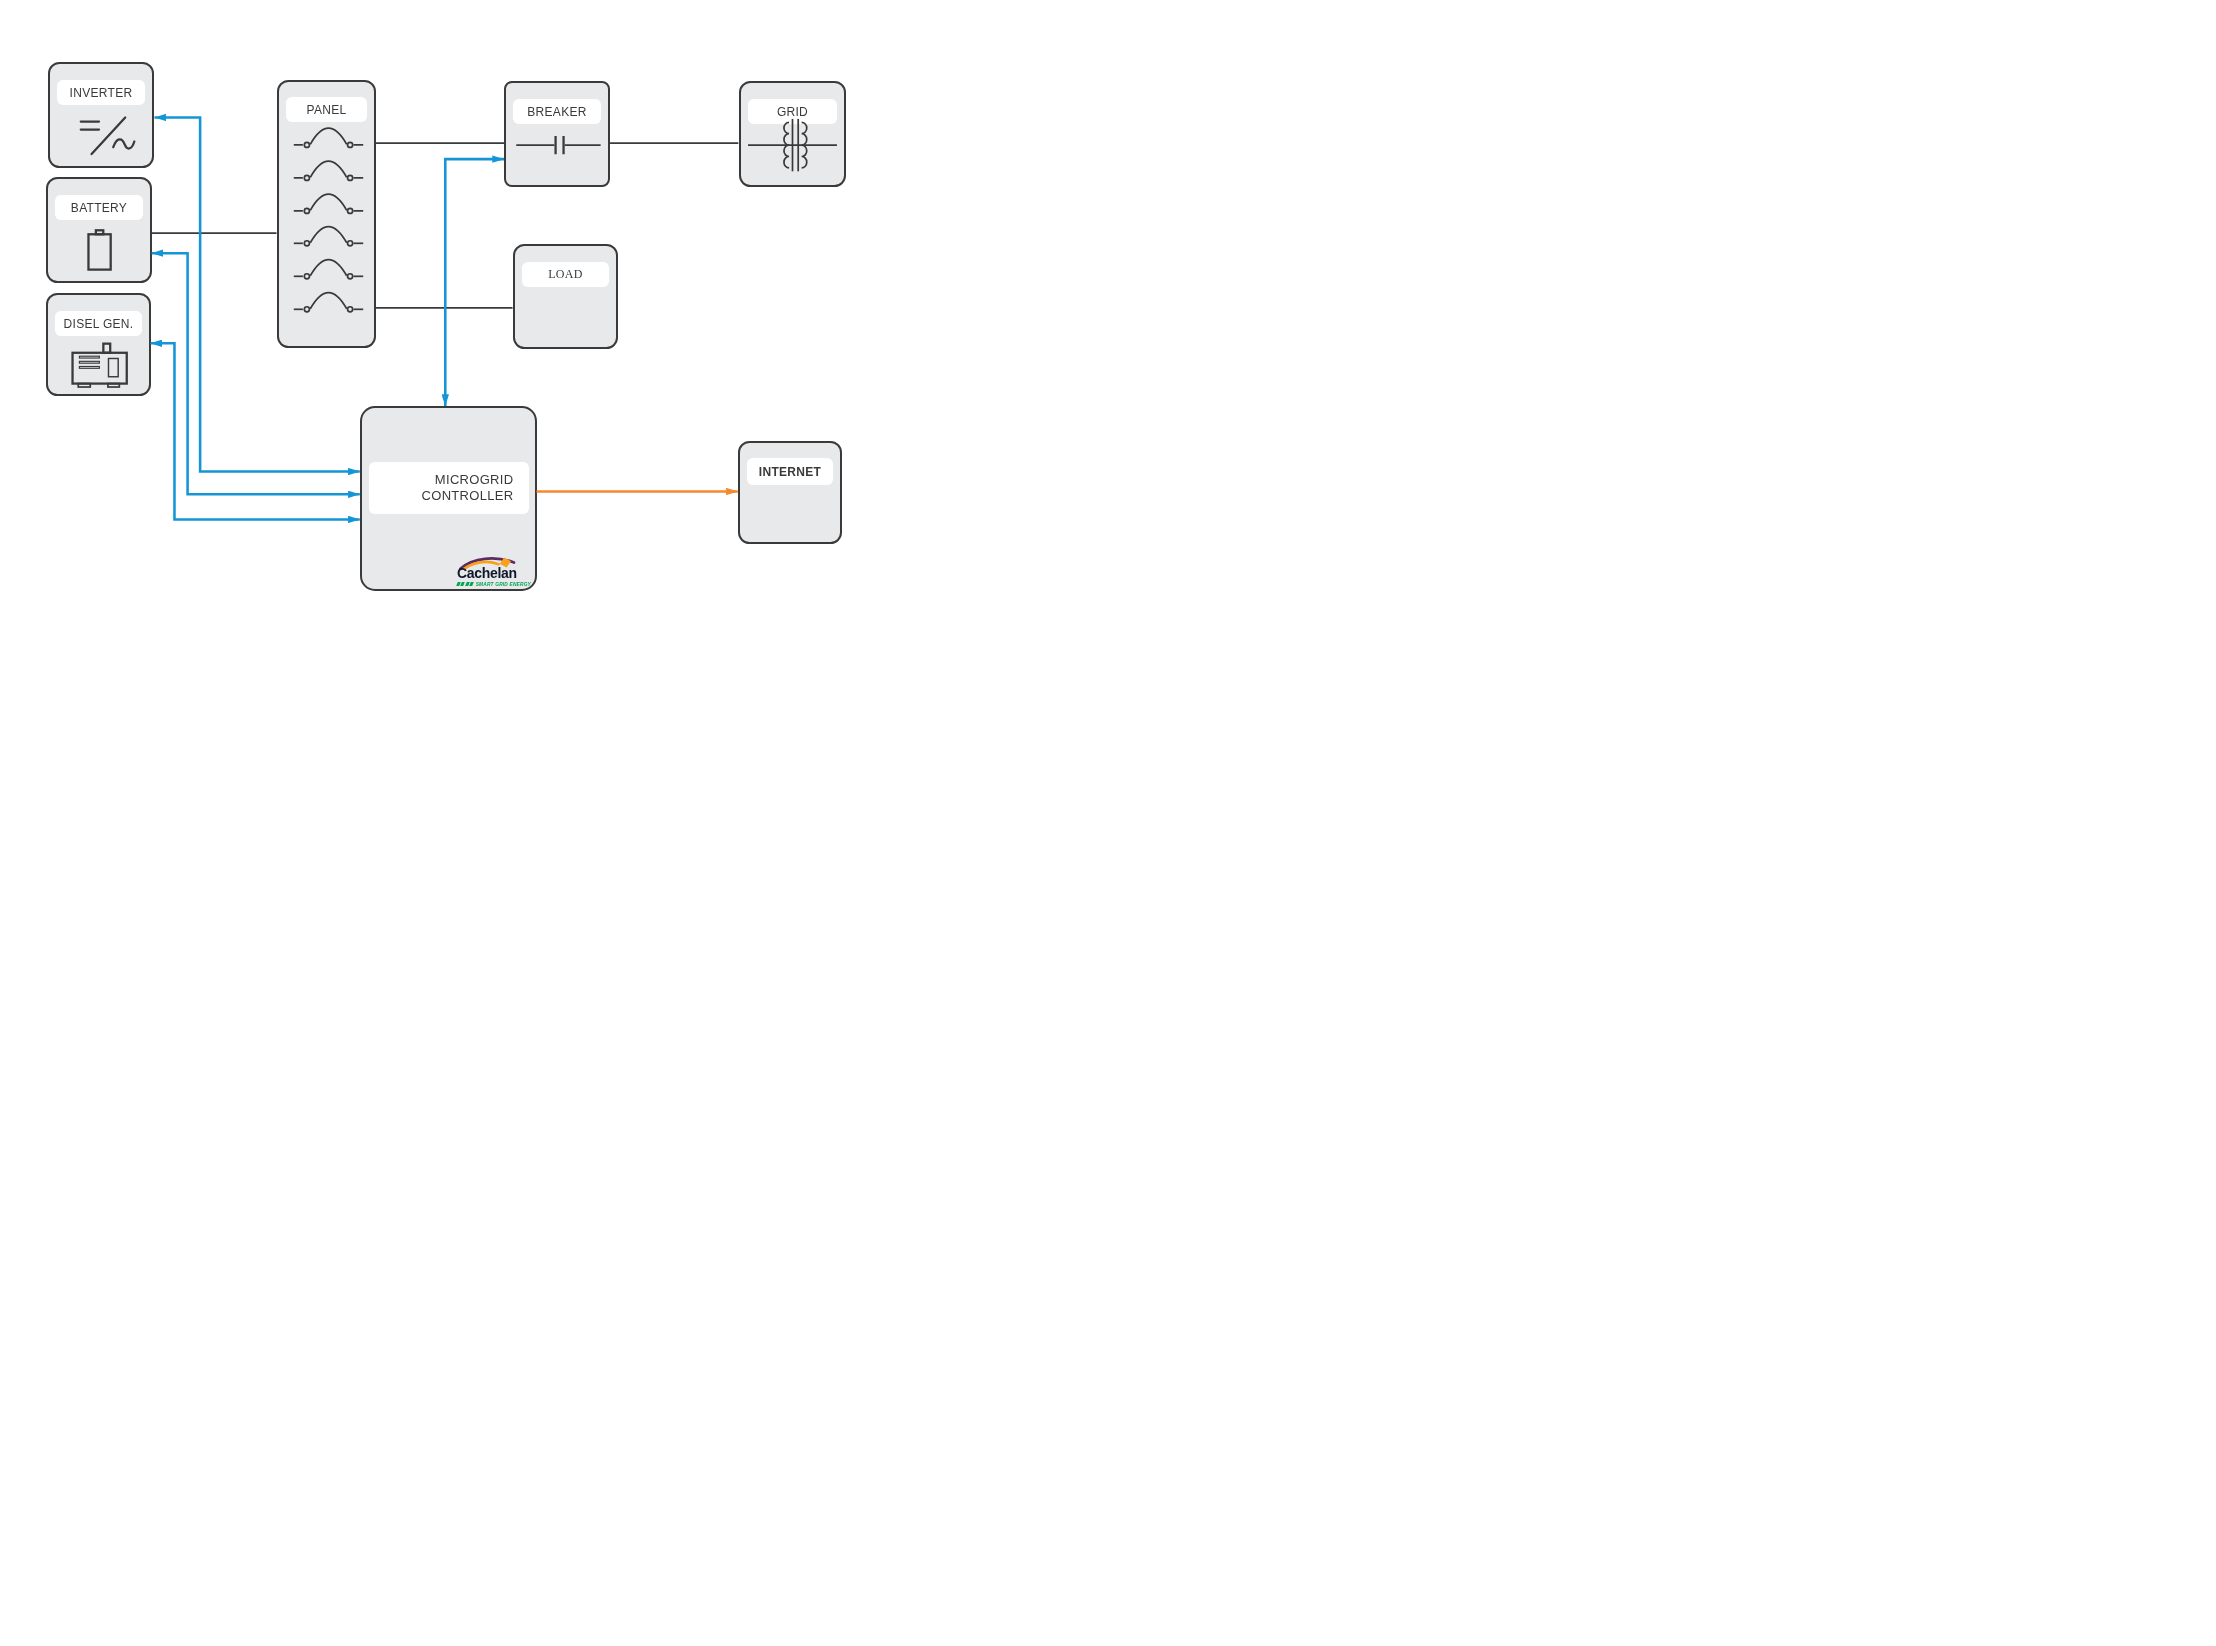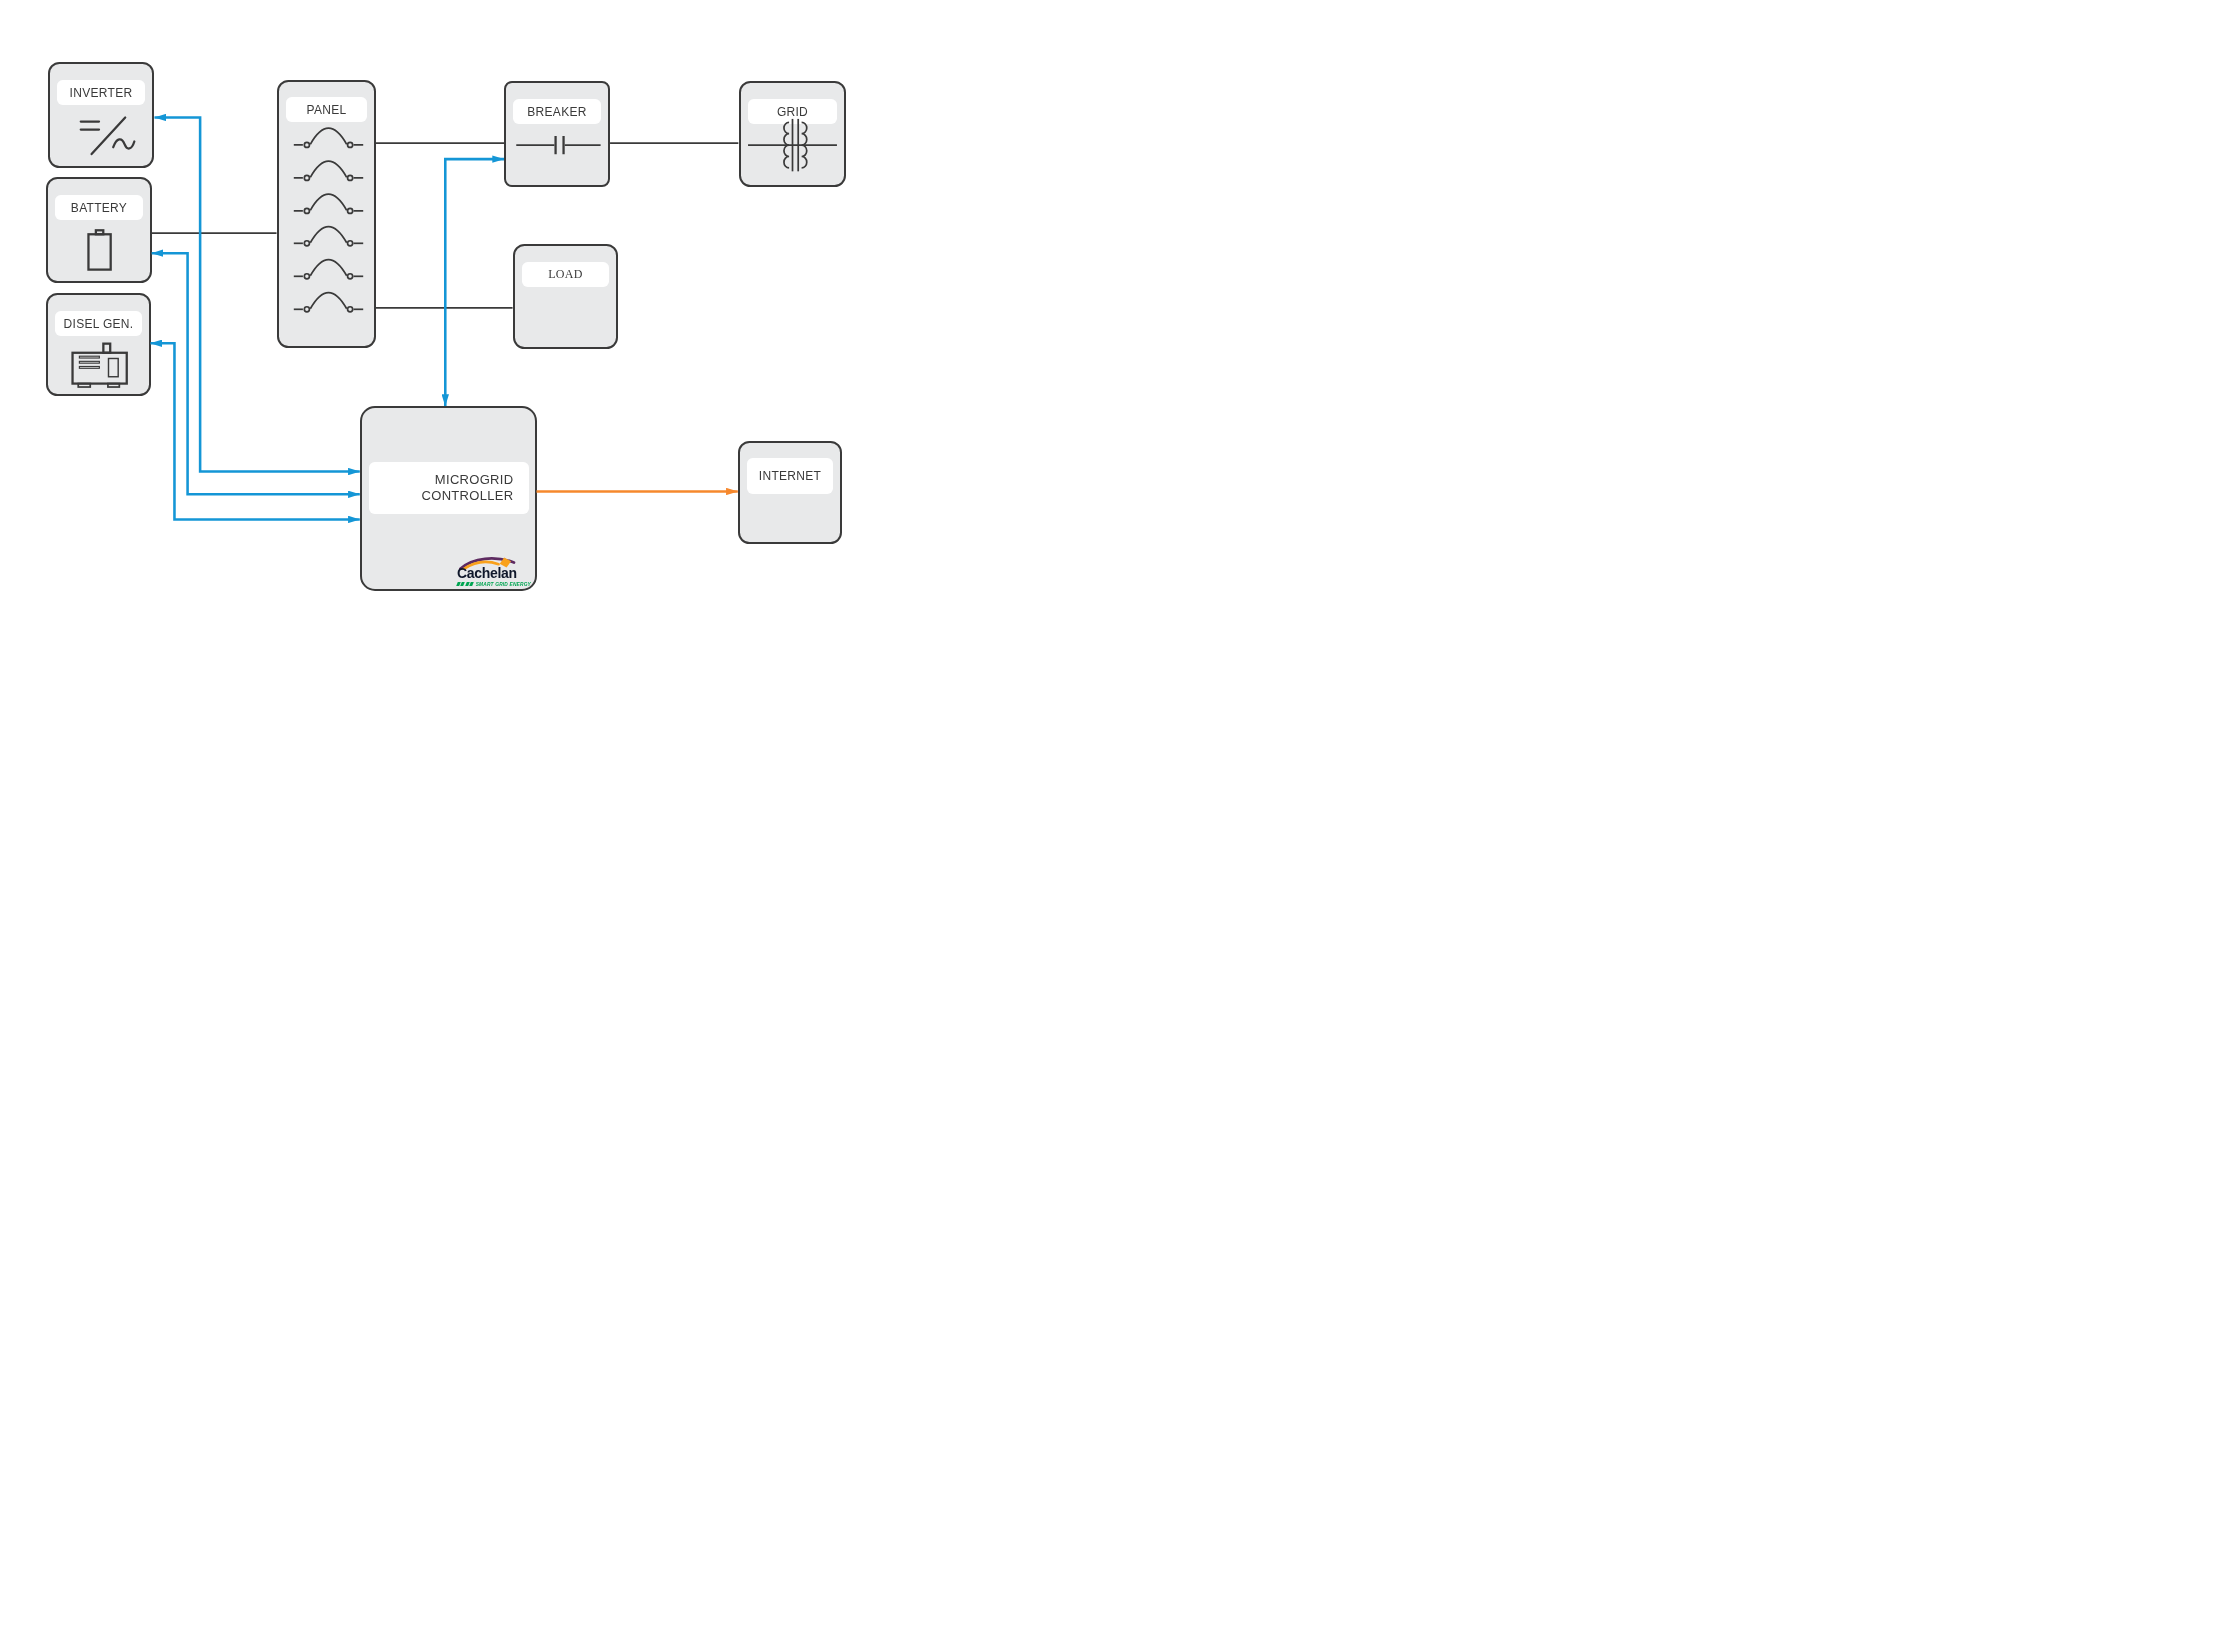--- a/index.html
+++ b/index.html
@@ -16,21 +16,21 @@
     border-radius:5.7px;display:flex;align-items:center;justify-content:center;
     font-size:12px;letter-spacing:0.3px;color:#3A3A3A;white-space:nowrap;
   }
   .icon{position:absolute;left:0;top:0;pointer-events:none;}
   #controller{border-radius:15px;}
   #controller .pill{
     left:7.4px;top:54px;width:160px;height:52px;right:auto;
     font-size:13px;line-height:16.5px;text-align:right;white-space:normal;
     padding:12px 16px;box-sizing:border-box;
   }
-  #internet .pill{top:15px;height:36px;}
+  #internet .pill{top:15px;height:27px;font-weight:bold;}
   #links{position:absolute;left:0;top:0;z-index:5;pointer-events:none;}
   
   .logo{position:absolute;left:95px;top:147px;width:74px;height:34px;}
   .logo-swoosh{display:block;margin-bottom:-4px;}
   .logo-text{
     font-size:14px;font-weight:bold;color:#0f172a;letter-spacing:-0.3px;line-height:15px;
   }
   .logo-tagline-row{display:flex;align-items:center;justify-content:flex-end;gap:1.7px;margin-top:0.6px;}
   .logo-dash{width:5.7px;height:4px;background:#00A551;transform:skewX(-22deg);}
   .logo-tagline{

